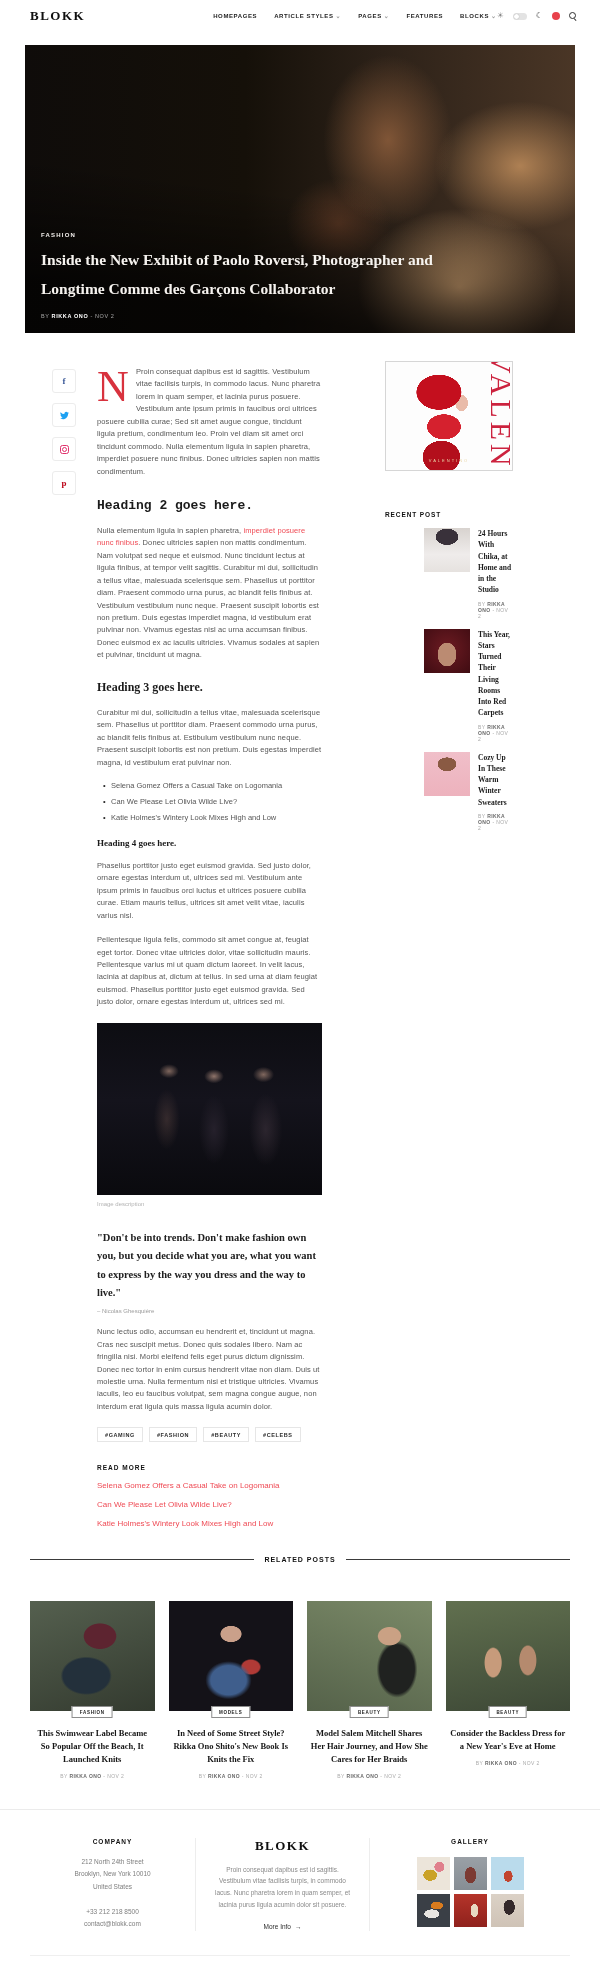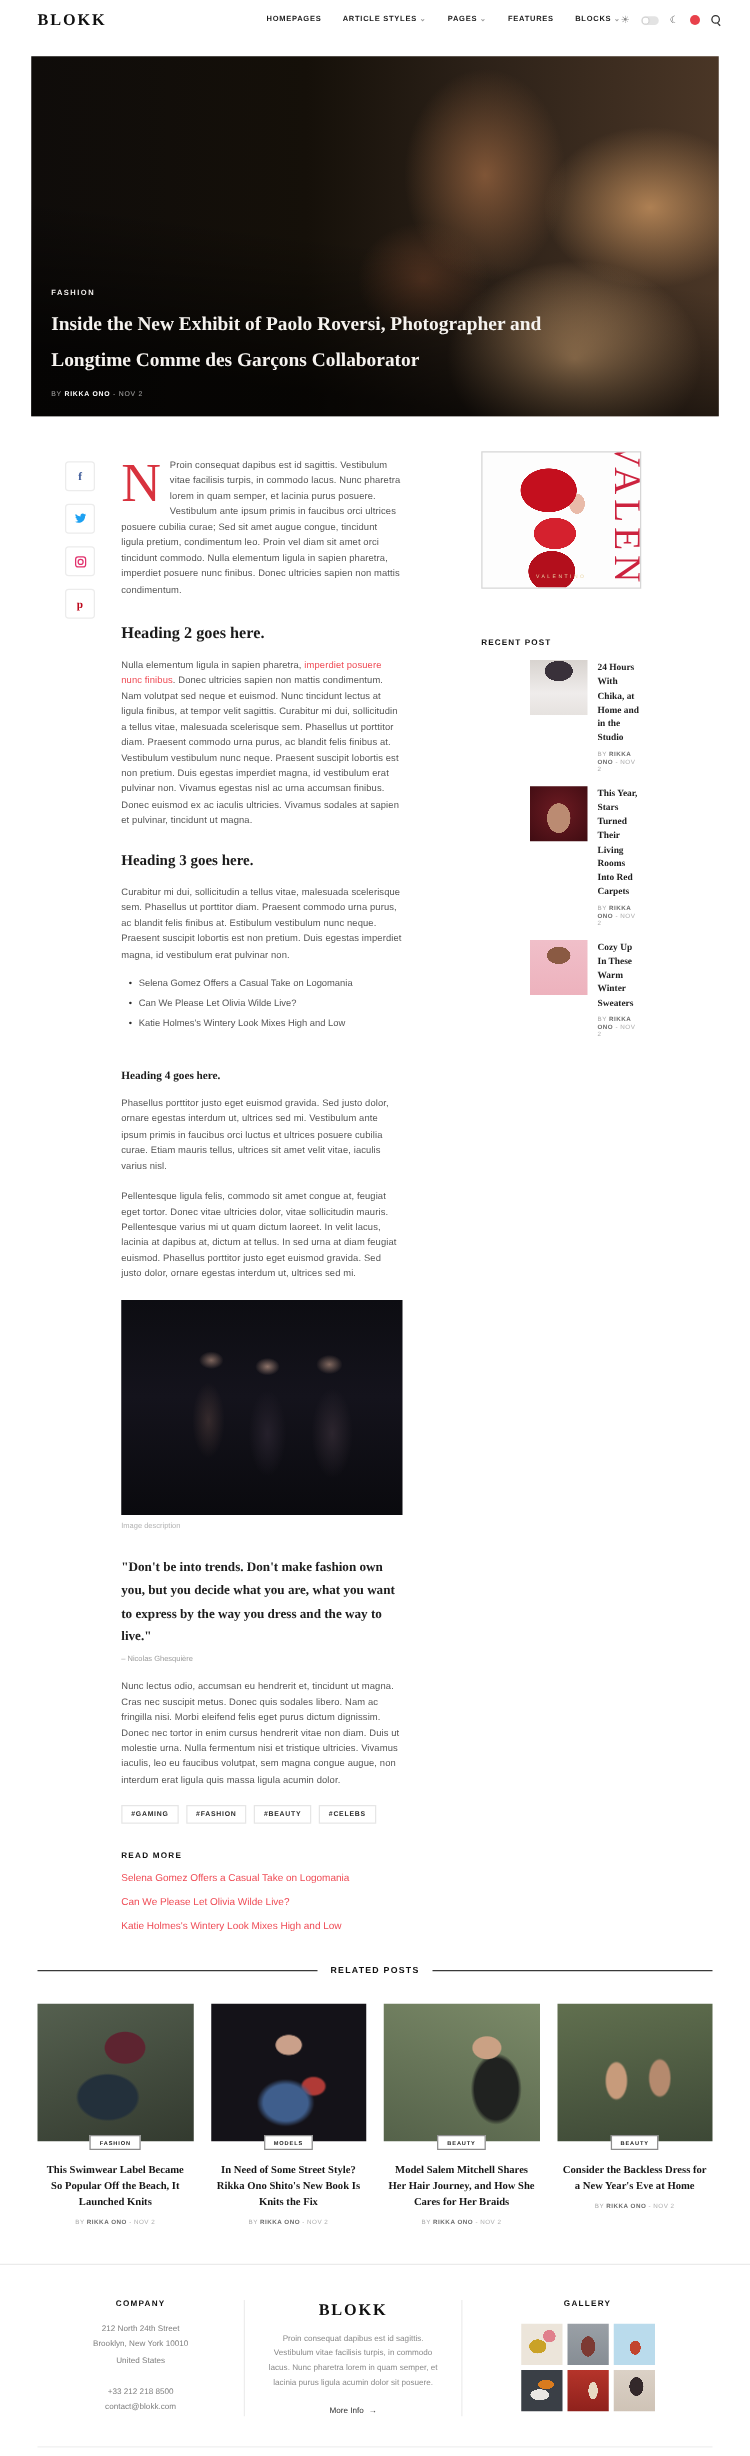--- a/index.html
+++ b/index.html
@@ -47,23 +47,23 @@
     display: flex; align-items: center; justify-content: center; margin-bottom: 10px; cursor: pointer; }
   .share-fb { font-family:"Liberation Serif",serif; font-weight:700; font-size:9px; color:#3b5998; }
   .share-tw svg { width: 9px; height: 9px; fill: #1da1f2; }
   .share-ig { width: 9px; height: 9px; border: 1.2px solid #e1306c; border-radius: 2.5px; position: relative; }
   .share-ig::before { content:""; position:absolute; left:1.6px; top:1.6px; width:3px; height:3px; border:1px solid #e1306c; border-radius:50%; }
   .share-pin { font-family:"Liberation Serif",serif; font-weight:700; font-size:9px; color:#bd081c; }
   .main-col { width: 225px; }
   
   .main-col p { font-size: 7.5px; line-height: 1.66; color: #565656; margin-bottom: 12px; letter-spacing: .1px; }
   .dropcap { float: left; font-family: "Liberation Serif", serif; font-size: 44px; line-height: .82; color: #d8323e; padding: 3px 7px 0 0; }
-  .h2 { font-family: Liberation Serif, serif; font-size: 13px; font-weight: 700; color: #1b1b1b; margin: 20px 0 12px; }
+  .h2 { font-family: Liberation Mono, monospace; font-size: 13px; font-weight: 700; color: #1b1b1b; margin: 20px 0 12px; }
   .h3 { font-family: "Liberation Serif", serif; font-size: 12px; font-weight: 700; color: #1b1b1b; margin: 18px 0 12px; }
-  .h4 { font-family: "Liberation Serif", serif; font-size: 9px; font-weight: 700; color: #1b1b1b; margin: 32px 0 12px; }
+  .h4 { font-family: "Liberation Serif", serif; font-size: 9px; font-weight: 700; color: #1b1b1b; margin: 16px 0 12px; }
   .redlink { color: #ef4b55; cursor: pointer; text-decoration: none; }
   ul.article-list { list-style: none; margin: 8px 0 4px 6px; }
   ul.article-list li { font-size: 7.5px; color: #565656; margin-bottom: 7px; padding-left: 8px; position: relative; cursor: pointer; }
   ul.article-list li::before { content:"•"; position:absolute; left:0; top:0; color:#2a2a2a; }
   .figure { margin: 14px 0 0; }
   .article-image { width: 225px; height: 172px;
     background:
       radial-gradient(ellipse 14px 10px at 32% 28%, rgba(216,172,150,.55), transparent 70%),
       radial-gradient(ellipse 18px 42px at 31% 56%, rgba(118,88,80,.35), transparent 72%),
       radial-gradient(ellipse 14px 10px at 52% 31%, rgba(226,182,160,.6), transparent 70%),
@@ -101,21 +101,21 @@
   .thumb-3 { background: radial-gradient(ellipse 15px 11px at 50% 28%, #8a5a43 62%, transparent 63%), linear-gradient(180deg,#f0bfc9,#edb2bd); }
   .recent-info { flex: 1; }
   .recent-post-title { font-family: "Liberation Serif", serif; font-size: 7.5px; line-height: 1.5; font-weight: 600; color: #1c1c1c; }
   .recent-byline { font-size: 5px; letter-spacing: .4px; color: #a8a8a8; margin-top: 5px; }
   .recent-byline .author { color: #6b6b6b; font-weight: 700; }
   
   .related { margin: 28px 30px 0; }
   .related-head { display: flex; align-items: center; gap: 10px; }
   .related-head .line { flex: 1; height: 1px; background: #3a3a3a; }
   .related-title { font-size: 7px; font-weight: 700; letter-spacing: 1px; color: #111; white-space: nowrap; }
-  .cards { display: grid; grid-template-columns: repeat(4, 1fr); gap: 14px; margin-top: 23px; }
+  .cards { display: grid; grid-template-columns: repeat(4, 1fr); gap: 14px; margin-top: 38px; }
   .card { text-align: center; cursor: pointer; }
   .card-img { height: 110px; position: relative; }
   .rel-1 { background: radial-gradient(ellipse 28px 22px at 56% 32%, #5d2430 56%, transparent 60%), radial-gradient(ellipse 40px 30px at 45% 68%, #23303b 58%, transparent 64%), linear-gradient(160deg,#55604f,#333a2f); }
   .rel-2 { background: radial-gradient(ellipse 17px 13px at 50% 30%, #caa08a 60%, transparent 64%), radial-gradient(ellipse 34px 28px at 48% 72%, #3f5e8c 52%, transparent 68%), radial-gradient(ellipse 18px 14px at 66% 60%, #b03a36 48%, transparent 58%), #141218; }
   .rel-3 { background: radial-gradient(ellipse 15px 26px at 38% 56%, #c79b7b 54%, transparent 60%), radial-gradient(ellipse 15px 26px at 66% 54%, #b58a6e 54%, transparent 60%), linear-gradient(170deg,#61704f,#3d4836); }
   .rel-4 { background: radial-gradient(ellipse 19px 15px at 66% 32%, #caa184 58%, transparent 64%), radial-gradient(ellipse 30px 42px at 72% 62%, #202220 58%, transparent 68%), linear-gradient(200deg,#7b8a68,#55624a); }
   .card-badge { position: absolute; left: 50%; bottom: -7px; transform: translateX(-50%); background: #fff; border: 1px solid #8d8d8d; padding: 2.5px 7px; font-size: 4.5px; font-weight: 700; letter-spacing: .7px; color: #222; white-space: nowrap; }
   .card-title { font-family: "Liberation Serif", serif; font-size: 8.5px; line-height: 1.5; font-weight: 600; color: #161616; margin: 16px 2px 7px; }
   .card-byline { font-size: 5px; letter-spacing: .4px; color: #ababab; }
   .card-byline .author { color: #6b6b6b; font-weight: 700; }

